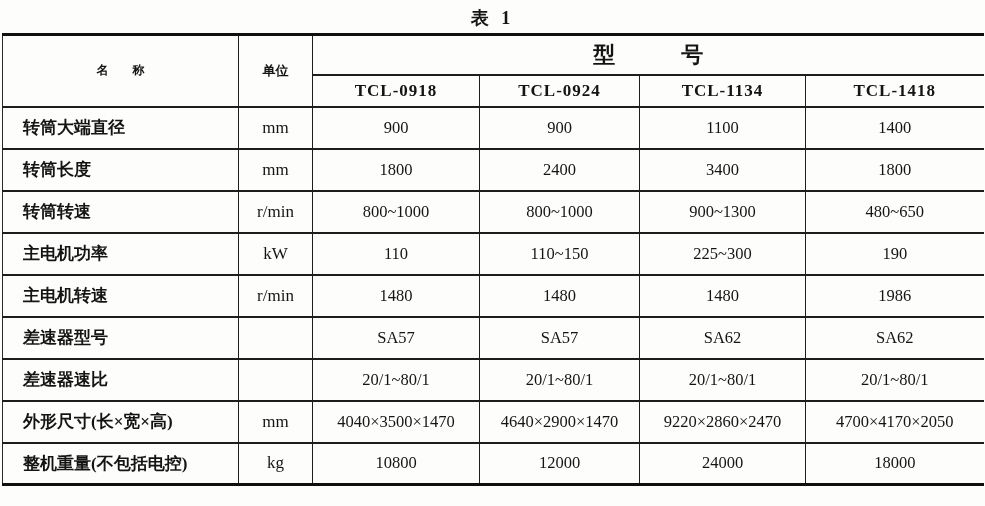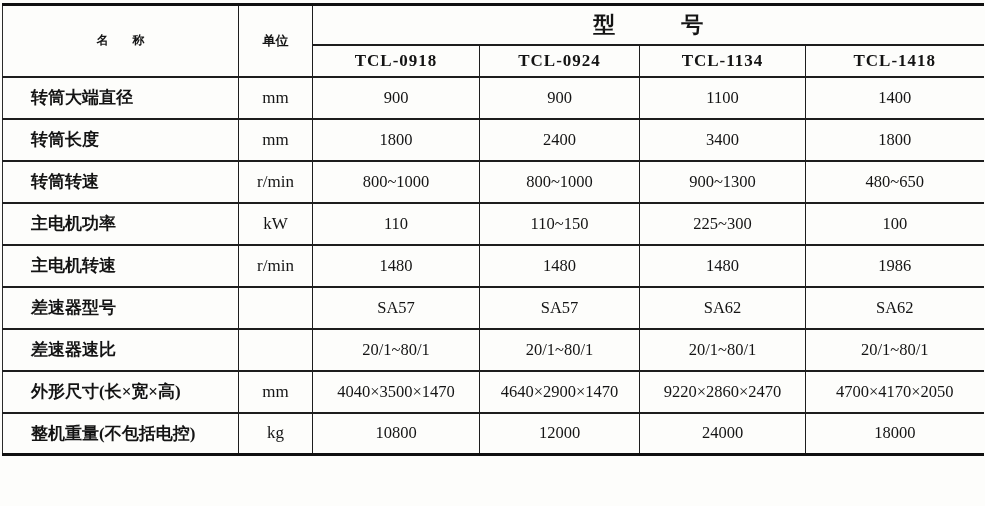--- a/index.html
+++ b/index.html
@@ -74,31 +74,32 @@
     border-right: 0;
     border-radius: 16px;
   }
   th.model-cell {
     font-size: 17px;
     letter-spacing: 1px;
     font-weight: 600;
   }
   td.name {
     text-align: left;
-    padding-left: 28px;
+    padding-left: 20px;
     font-size: 17px;
     font-weight: 600;
   }
   td.unit { font-size: 17px; }
   td.val { font-size: 16.5px; }
 </style>
 </head>
 <body>
 
 <div class="page">
+  <div class="table-title">表  1</div>
 
   <table class="spec">
     <colgroup>
       <col class="c-name">
         <col class="c-unit">
         <col class="c-m1">
         <col class="c-m2">
         <col class="c-m3">
         <col class="c-m4">
     </colgroup>
@@ -139,21 +140,21 @@
         <td class="val">800~1000</td>
         <td class="val">900~1300</td>
         <td class="val">480~650</td>
       </tr>
       <tr>
         <td class="name">主电机功率</td>
         <td class="unit">kW</td>
         <td class="val">110</td>
         <td class="val">110~150</td>
         <td class="val">225~300</td>
-        <td class="val">100</td>
+        <td class="val">190</td>
       </tr>
       <tr>
         <td class="name">主电机转速</td>
         <td class="unit">r/min</td>
         <td class="val">1480</td>
         <td class="val">1480</td>
         <td class="val">1480</td>
         <td class="val">1986</td>
       </tr>
       <tr>

